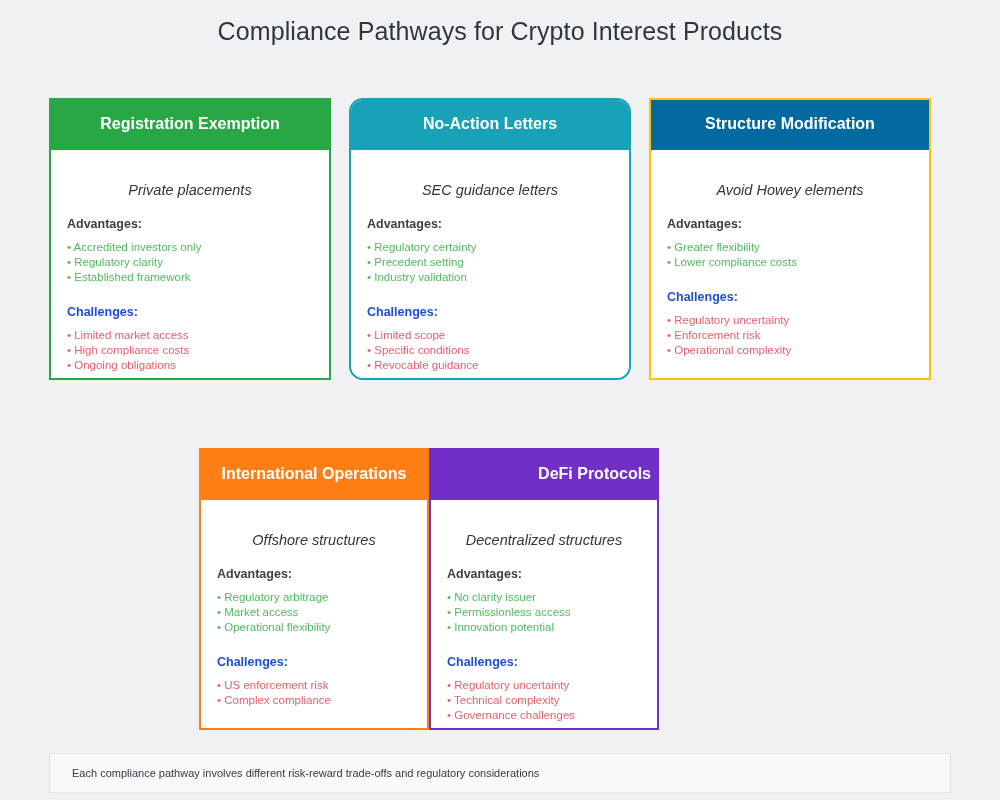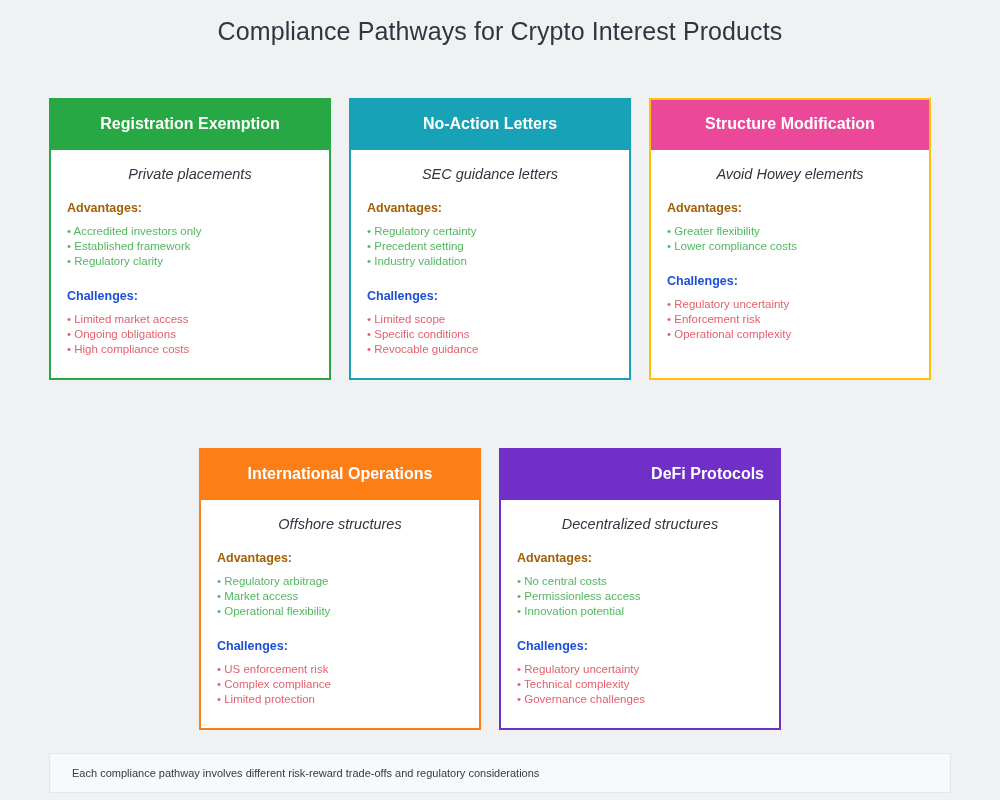--- a/index.html
+++ b/index.html
@@ -28,21 +28,21 @@
     color: #2f3640;
     letter-spacing: 0.1px;
   }
 
   
   .row {
     position: absolute;
     display: flex;
   }
   .row-1 { top: 98px; left: 49px; width: 882px; justify-content: space-between; }
-  .row-2 { top: 448px; left: 199px; width: 582px; justify-content: space-between; }
+  .row-2 { top: 448px; left: 199px; width: 460px; justify-content: space-between; }
 
   .card {
     width: 282px;
     height: 282px;
     background: #ffffff;
     border: 2px solid #cccccc;
     display: flex;
     flex-direction: column;
     overflow: hidden;
   }
@@ -50,22 +50,22 @@
   .card-header {
     height: 52px;
     flex: 0 0 52px;
     display: flex;
     align-items: center;
     justify-content: center;
     color: #ffffff;
     font-size: 16px;
     font-weight: bold;
     text-align: center;
-    padding: 0 17px;
-    margin: -2px -2px 0 -2px;
+    padding: 0 8px;
+    margin: -2px -2px 16px -2px;
   }
 
   .card-body {
     flex: 1 1 auto;
     padding: 16px 16px 10px 16px;
     position: relative;
   }
 
   .card-subtitle {
     text-align: center;
@@ -73,21 +73,21 @@
     font-size: 14.5px;
     color: #2f3640;
     margin-bottom: 19px;
   }
 
   .section-heading {
     font-size: 12.5px;
     font-weight: bold;
     margin-bottom: 9px;
   }
-  .section-heading.adv { color: #a16207; }
+  .section-heading.adv { color: #404040; }
   .section-heading.chl { color: #1d4ed8; }
 
   .bullet-list { list-style: none; }
 
   .bullet-list li {
     font-size: 11.5px;
     line-height: 15px;
     white-space: nowrap;
   }
   .bullet-list.adv li { color: #51b85f; }
@@ -121,33 +121,33 @@
 <div class="row row-1" id="row-top">
     <div class="card" style="border-color: rgb(39, 168, 68);">
       <div class="card-header" style="background: rgb(39, 168, 68);">
         <span>Registration Exemption</span>
       </div>
       <div class="card-body">
         <div class="card-subtitle">Private placements</div>
         <div class="section-heading adv">Advantages:</div>
         <ul class="bullet-list adv">
           <li>• Accredited investors only</li>
+          <li>• Regulatory clarity</li>
           <li>• Established framework</li>
-          <li>• Regulatory clarity</li>
         </ul>
         <div class="spacer"></div>
         <div class="section-heading chl">Challenges:</div>
         <ul class="bullet-list chl">
           <li>• Limited market access</li>
+          <li>• High compliance costs</li>
           <li>• Ongoing obligations</li>
-          <li>• High compliance costs</li>
-        </ul>
-      </div>
-    </div>
-    <div class="card" style="border-color: rgb(23, 162, 184);">
+        </ul>
+      </div>
+    </div>
+    <div class="card" style="border-color: rgb(23, 162, 184); border-radius: 14px;">
       <div class="card-header" style="background: rgb(23, 162, 184);">
         <span>No-Action Letters</span>
       </div>
       <div class="card-body">
         <div class="card-subtitle">SEC guidance letters</div>
         <div class="section-heading adv">Advantages:</div>
         <ul class="bullet-list adv">
           <li>• Regulatory certainty</li>
           <li>• Precedent setting</li>
           <li>• Industry validation</li>
@@ -155,21 +155,21 @@
         <div class="spacer"></div>
         <div class="section-heading chl">Challenges:</div>
         <ul class="bullet-list chl">
           <li>• Limited scope</li>
           <li>• Specific conditions</li>
           <li>• Revocable guidance</li>
         </ul>
       </div>
     </div>
     <div class="card" style="border-color: rgb(255, 193, 7);">
-      <div class="card-header" style="background: #ec4899;">
+      <div class="card-header" style="background: #0369a1;">
         <span>Structure Modification</span>
       </div>
       <div class="card-body">
         <div class="card-subtitle">Avoid Howey elements</div>
         <div class="section-heading adv">Advantages:</div>
         <ul class="bullet-list adv">
           <li>• Greater flexibility</li>
           <li>• Lower compliance costs</li>
         </ul>
         <div class="spacer"></div>
@@ -193,33 +193,32 @@
         <ul class="bullet-list adv">
           <li>• Regulatory arbitrage</li>
           <li>• Market access</li>
           <li>• Operational flexibility</li>
         </ul>
         <div class="spacer"></div>
         <div class="section-heading chl">Challenges:</div>
         <ul class="bullet-list chl">
           <li>• US enforcement risk</li>
           <li>• Complex compliance</li>
-          <li>• Limited protection</li>
         </ul>
       </div>
     </div>
     <div class="card" style="border-color: rgb(112, 48, 200);">
       <div class="card-header" style="background: rgb(112, 48, 200); justify-content: flex-end;">
         <span>DeFi Protocols</span>
       </div>
       <div class="card-body">
         <div class="card-subtitle">Decentralized structures</div>
         <div class="section-heading adv">Advantages:</div>
         <ul class="bullet-list adv">
-          <li>• No central costs</li>
+          <li>• No clarity issuer</li>
           <li>• Permissionless access</li>
           <li>• Innovation potential</li>
         </ul>
         <div class="spacer"></div>
         <div class="section-heading chl">Challenges:</div>
         <ul class="bullet-list chl">
           <li>• Regulatory uncertainty</li>
           <li>• Technical complexity</li>
           <li>• Governance challenges</li>
         </ul>

